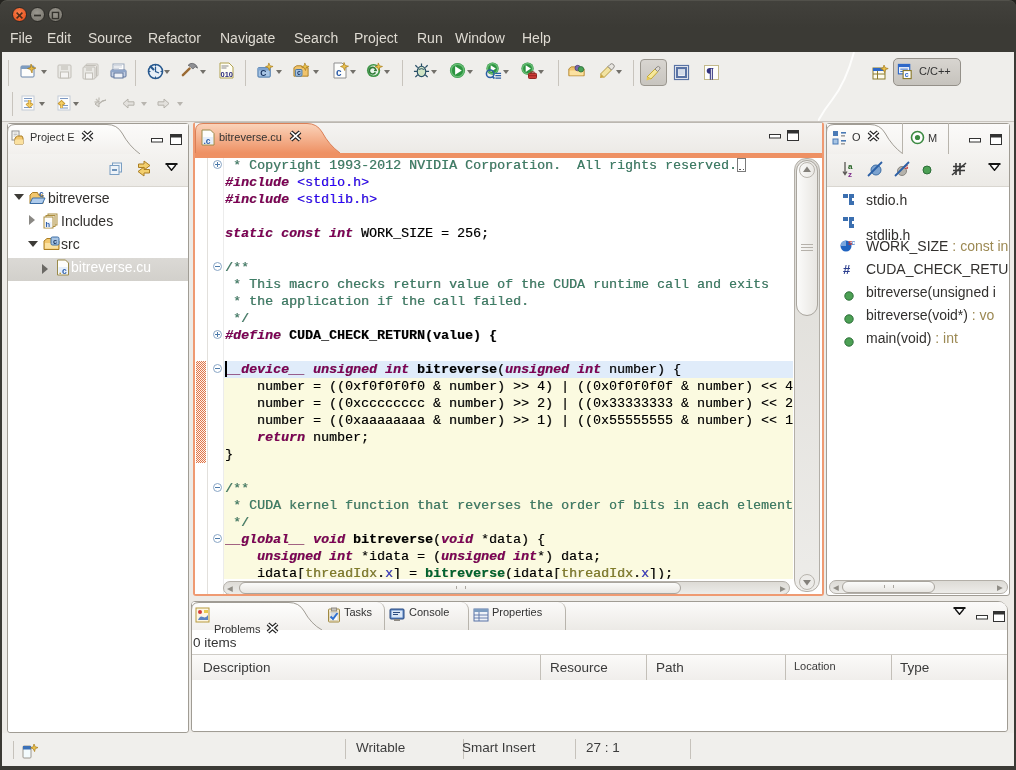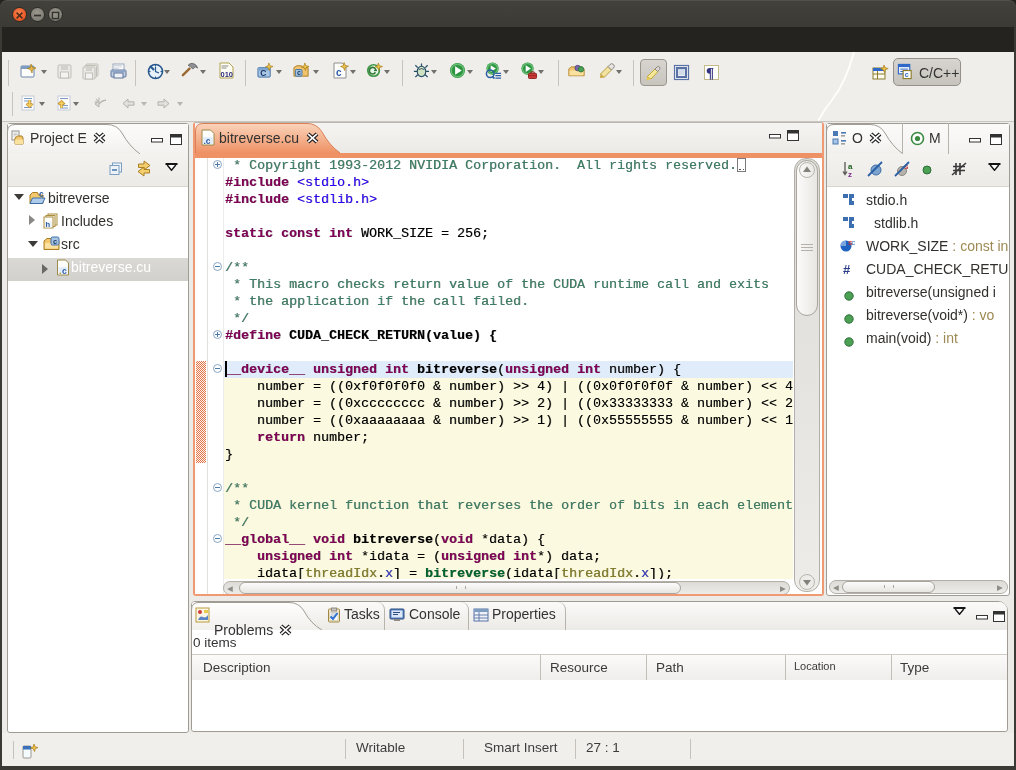--- a/index.html
+++ b/index.html
@@ -13,27 +13,27 @@
 #menubar{left:0;top:27px;width:1016px;height:25px;background:#3b3a35;}
 .menuitem{position:absolute;top:3px;color:#dfdbd3;font-size:14px;}
 
 #toolbar{left:0;top:52px;width:1016px;height:70px;background:#efeeeb;border-bottom:1px solid #c9c5bf;box-sizing:border-box;}
 .tsep{position:absolute;width:1px;background:#c8c4bd;}
 .ticon{position:absolute;width:17px;height:17px;}
 .darr{position:absolute;width:0;height:0;border-left:3.5px solid transparent;border-right:3.5px solid transparent;border-top:4px solid #72706a;}
 .darrg{border-top-color:#b8b5af;}
 
 .pborder{position:absolute;border:1px solid #a09c94;border-radius:3px;background:#f0efec;box-sizing:border-box;}
-.tabtxt{position:absolute;font-size:14px;color:#323232;white-space:nowrap;}
+.tabtxt{position:absolute;font-size:11px;color:#323232;white-space:nowrap;}
 .mmbtn{position:absolute;}
 .treetxt{position:absolute;font-size:14px;color:#32302e;white-space:nowrap;}
 .olive{color:#9c8953;}
 
 .code{font-family:"Liberation Mono",monospace;font-size:13.3px;line-height:17px;white-space:pre;color:#000;letter-spacing:0.02px;text-shadow:0.4px 0 0 rgba(0,0,0,0.45);}
-.kw{color:#7f0055;font-weight:bold;}
+.kw{color:#7f0055;font-weight:bold;font-style:italic;}
 .cm{color:#3c7f66;}
 .st{color:#2a00ff;}
 .fn{font-weight:bold;}
 .fc{color:#00642e;font-weight:bold;}
 .ti{color:#827d26;}
 .fx{color:#3636c8;}
 .fold{position:absolute;width:9px;height:9px;border:1px solid #89a6c6;border-radius:50%;background:#fff;box-sizing:border-box;}
 .fold:after{content:"";position:absolute;left:1px;top:3px;width:5px;height:1px;background:#4d7bab;}
 .foldp:before{content:"";position:absolute;left:3px;top:1px;width:1px;height:5px;background:#4d7bab;}
 
@@ -50,20 +50,32 @@
   <div class="abs wbtn" style="left:12px;background:radial-gradient(circle at 45% 38%,#f8824f,#ea5420 75%);border:1px solid #2c2b27;"><svg width="13" height="13" viewBox="0 0 13 13">
         <path d="M3.6 3.6 L9.4 9.4 M9.4 3.6 L3.6 9.4" stroke="#4f2d1a" stroke-width="1.5"></path>
       </svg></div>
   <div class="abs wbtn" style="left:30px;background:radial-gradient(circle at 45% 38%,#9a978f,#7f7c74 75%);border:1px solid #2c2b27;"><svg width="13" height="13" viewBox="0 0 13 13">
         <path d="M3 6.5 L10 6.5" stroke="#34322d" stroke-width="1.7"></path>
       </svg></div>
   <div class="abs wbtn" style="left:48px;background:radial-gradient(circle at 45% 38%,#9a978f,#7f7c74 75%);border:1px solid #2c2b27;"><svg width="13" height="13" viewBox="0 0 13 13">
         <rect x="3.4" y="3.4" width="6.2" height="6.2" fill="none" stroke="#34322d" stroke-width="1.4"></rect>
       </svg></div>
 
+  <div class="abs" id="menubar">
+    <span class="menuitem" style="left:10px;">File</span>
+    <span class="menuitem" style="left:47px;">Edit</span>
+    <span class="menuitem" style="left:88px;">Source</span>
+    <span class="menuitem" style="left:148px;">Refactor</span>
+    <span class="menuitem" style="left:220px;">Navigate</span>
+    <span class="menuitem" style="left:294px;">Search</span>
+    <span class="menuitem" style="left:354px;">Project</span>
+    <span class="menuitem" style="left:417px;">Run</span>
+    <span class="menuitem" style="left:455px;">Window</span>
+    <span class="menuitem" style="left:522px;">Help</span>
+  </div>
 
   <div class="abs" id="toolbar">
     
     <div class="tsep" style="left:8px;top:8px;height:26px;"></div>
     <svg class="ticon" style="left:20px;top:11px;" viewBox="0 0 17 17">
         <rect x="1" y="3" width="13" height="11" rx="1" fill="#fdfdfb" stroke="#6b86ab"></rect>
         <rect x="1" y="3" width="13" height="3" fill="#7d9cc0"></rect>
         <path d="M11 1 L12.5 4.5 L16 5 L12.5 6.5 L12 10 L10.5 6.5 L7.5 5.5 L10.5 4.5 Z" fill="#e9b940" stroke="#a77d1b" stroke-width="0.7"></path>
       </svg>
     <div class="darr" style="left:41px;top:18px;"></div>
@@ -492,21 +504,21 @@
   <div class="abs" style="left:827px;top:186px;width:182px;height:1px;background:#d9d6d0;"></div>
 
   <div class="abs" style="left:827px;top:187px;width:182px;height:392px;background:#fff;overflow:hidden;">
     <div style="position:absolute;left:15px;top:5px;"><svg width="13" height="13" viewBox="0 0 13 13">
           <path d="M1 1 h5 v4 h-5 Z M7 8 h5 v4 h-5 Z M7 1 h5 v4 h-2 v3 h-3 Z" fill="#3b6fb0"></path>
         </svg></div>
       <div class="treetxt" style="left:39px;top:5px;">stdio.h</div>
     <div style="position:absolute;left:15px;top:28px;"><svg width="13" height="13" viewBox="0 0 13 13">
           <path d="M1 1 h5 v4 h-5 Z M7 8 h5 v4 h-5 Z M7 1 h5 v4 h-2 v3 h-3 Z" fill="#3b6fb0"></path>
         </svg></div>
-      <div class="treetxt" style="left:39px;top:28px;margin-left:8px;">stdlib.h</div>
+      <div class="treetxt" style="left:39px;top:40px;">stdlib.h</div>
     <div style="position:absolute;left:12px;top:51px;"><svg width="16" height="15" viewBox="0 0 16 15">
           <circle cx="7" cy="8" r="5.5" fill="#1f63c0"></circle>
           <path d="M7 2.5 a5.5 5.5 0 0 0 -5.5 5.5 h5.5 Z" fill="#7aa6dd"></path>
           <text x="9" y="7" font-size="8" font-weight="bold" font-family="Liberation Sans" fill="#c23a3a">s</text>
           <text x="12.5" y="7" font-size="7" font-family="Liberation Sans" fill="#1f63c0">c</text>
         </svg></div>
       <div class="treetxt" style="left:39px;top:51px;">WORK_SIZE<span class="olive"> : const in</span></div>
     <div style="position:absolute;left:15px;top:74px;"><svg width="13" height="13" viewBox="0 0 13 13">
           <text x="1" y="11.5" font-size="13" font-weight="bold" font-family="Liberation Sans" fill="#2b3e8e">#</text>
         </svg></div>
@@ -606,21 +618,21 @@
   <div class="abs" id="statusbar" style="left:0;top:733px;width:1016px;height:34px;background:#f0efec;">
     <div class="abs" style="left:13px;top:8px;width:1px;height:18px;background:#c6c2bb;"></div>
     <svg class="abs" style="left:22px;top:10px;" width="16" height="16" viewBox="0 0 16 16">
         <rect x="1" y="3" width="8" height="12" rx="1" fill="#f3fbfd" stroke="#9c9890"></rect>
         <rect x="1" y="3" width="8" height="3.5" fill="#3b71b8"></rect>
         <path d="M12 1 L13.2 3.8 L16 4.5 L13.2 5.8 L12.6 8.6 L11.2 5.8 L8.6 4.8 L11.2 3.8 Z" fill="#ecc24b" stroke="#a77d1b" stroke-width="0.7"></path>
       </svg>
     <div class="abs" style="left:345px;top:6px;width:1px;height:20px;background:#c6c2bb;"></div>
     <div class="abs" style="left:356px;top:7px;font-size:13.5px;color:#3c3c3c;">Writable</div>
     <div class="abs" style="left:463px;top:6px;width:1px;height:20px;background:#c6c2bb;"></div>
-    <div class="abs" style="left:484px;top:7px;font-size:13.5px;color:#3c3c3c;">Smart Insert</div>
+    <div class="abs" style="left:462px;top:7px;font-size:13.5px;color:#3c3c3c;">Smart Insert</div>
     <div class="abs" style="left:575px;top:6px;width:1px;height:20px;background:#c6c2bb;"></div>
     <div class="abs" style="left:586px;top:7px;font-size:13.5px;color:#3c3c3c;">27 : 1</div>
     <div class="abs" style="left:690px;top:6px;width:1px;height:20px;background:#c6c2bb;"></div>
   </div>
   <div class="abs" style="left:0;top:766px;width:1016px;height:4px;background:#3b3a35;"></div>
   <div class="abs" style="left:0;top:27px;width:2px;height:743px;background:#3b3a35;"></div>
   <div class="abs" style="left:1014px;top:27px;width:2px;height:743px;background:#3b3a35;"></div>
 </div>
 
 </body></html>

